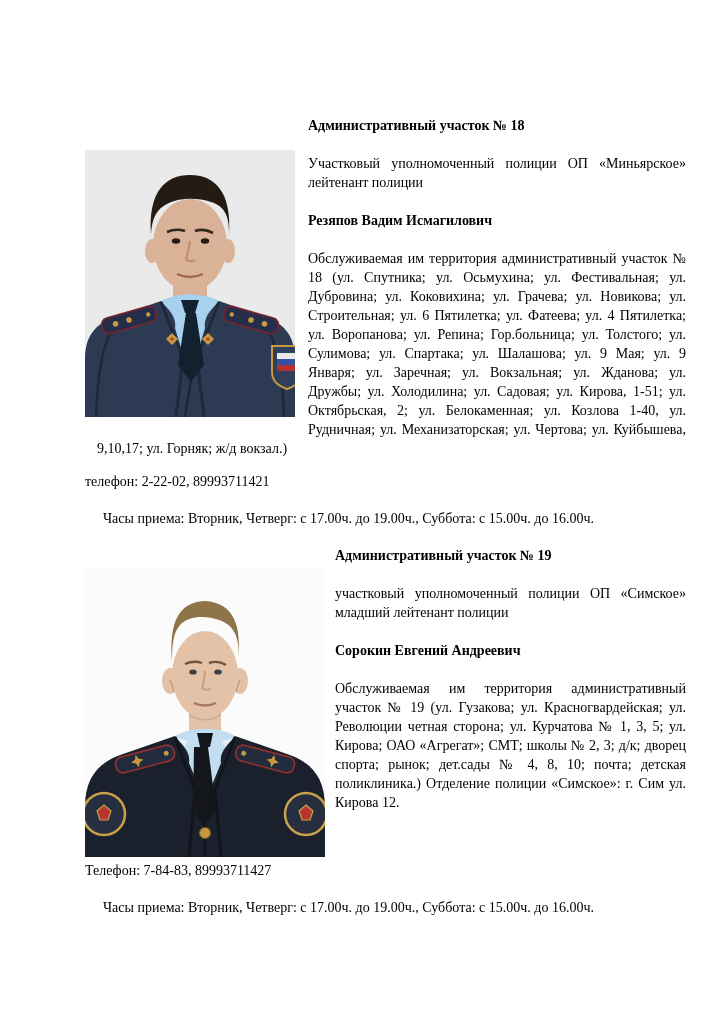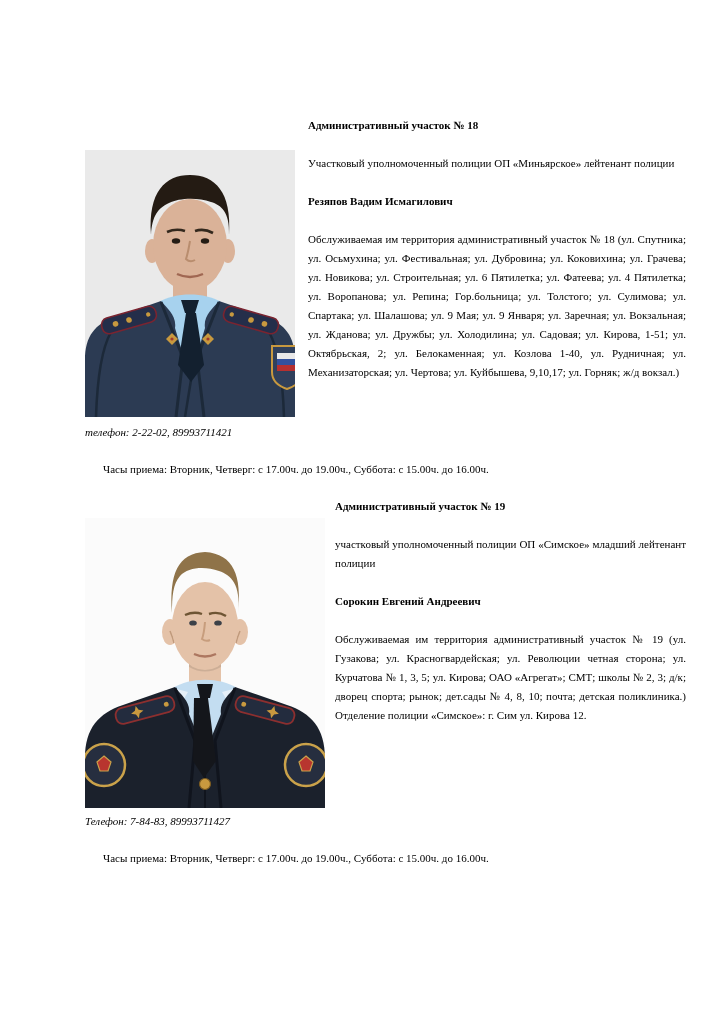--- a/index.html
+++ b/index.html
@@ -4,35 +4,35 @@
 <style>
   html, body { margin: 0; padding: 0; background: #ffffff; }
   .page {
     position: relative;
     width: 724px;
     height: 1024px;
     margin: 0 auto;
     background: #ffffff;
     overflow: hidden;
     font-family: "Liberation Serif", "DejaVu Serif", serif;
-    font-size: 11px;
+    font-size: 14px;
     line-height: 19px;
     color: #000000;
   }
   .content { padding: 116px 38px 0 85px; }
 
   .section { }
   .section--first { margin-bottom: 18px; }
 
   .sec-title   { font-weight: bold; margin: 0 0 19px 0; }
   .sec-position{ text-align: justify; margin: 0 0 19px 0; padding-left: 44px; }
   .sec-name    { font-weight: bold; margin: 16px 0 19px 0; }
   .sec-name--indent { padding-left: 5px; }
   .sec-territory { text-align: justify; margin: 0 0 14px 12px; }
-  .sec-phone   { clear: left; margin: 5px 0 12px 0; font-style: italic; }
+  .sec-phone   { clear: left; margin: 5px 0 12px 0; }
   .sec-hours   { margin: 18px; }
 
   .photo-frame { float: left; }
   .photo-frame svg { display: block; }
   .photo-frame--18 { width: 210px; height: 267px; margin: 34px 13px 6px 0; }
   .photo-frame--19 { width: 240px; height: 290px; margin: 21px 10px 4px 0; }
 </style>
 </head>
 <body>
 

